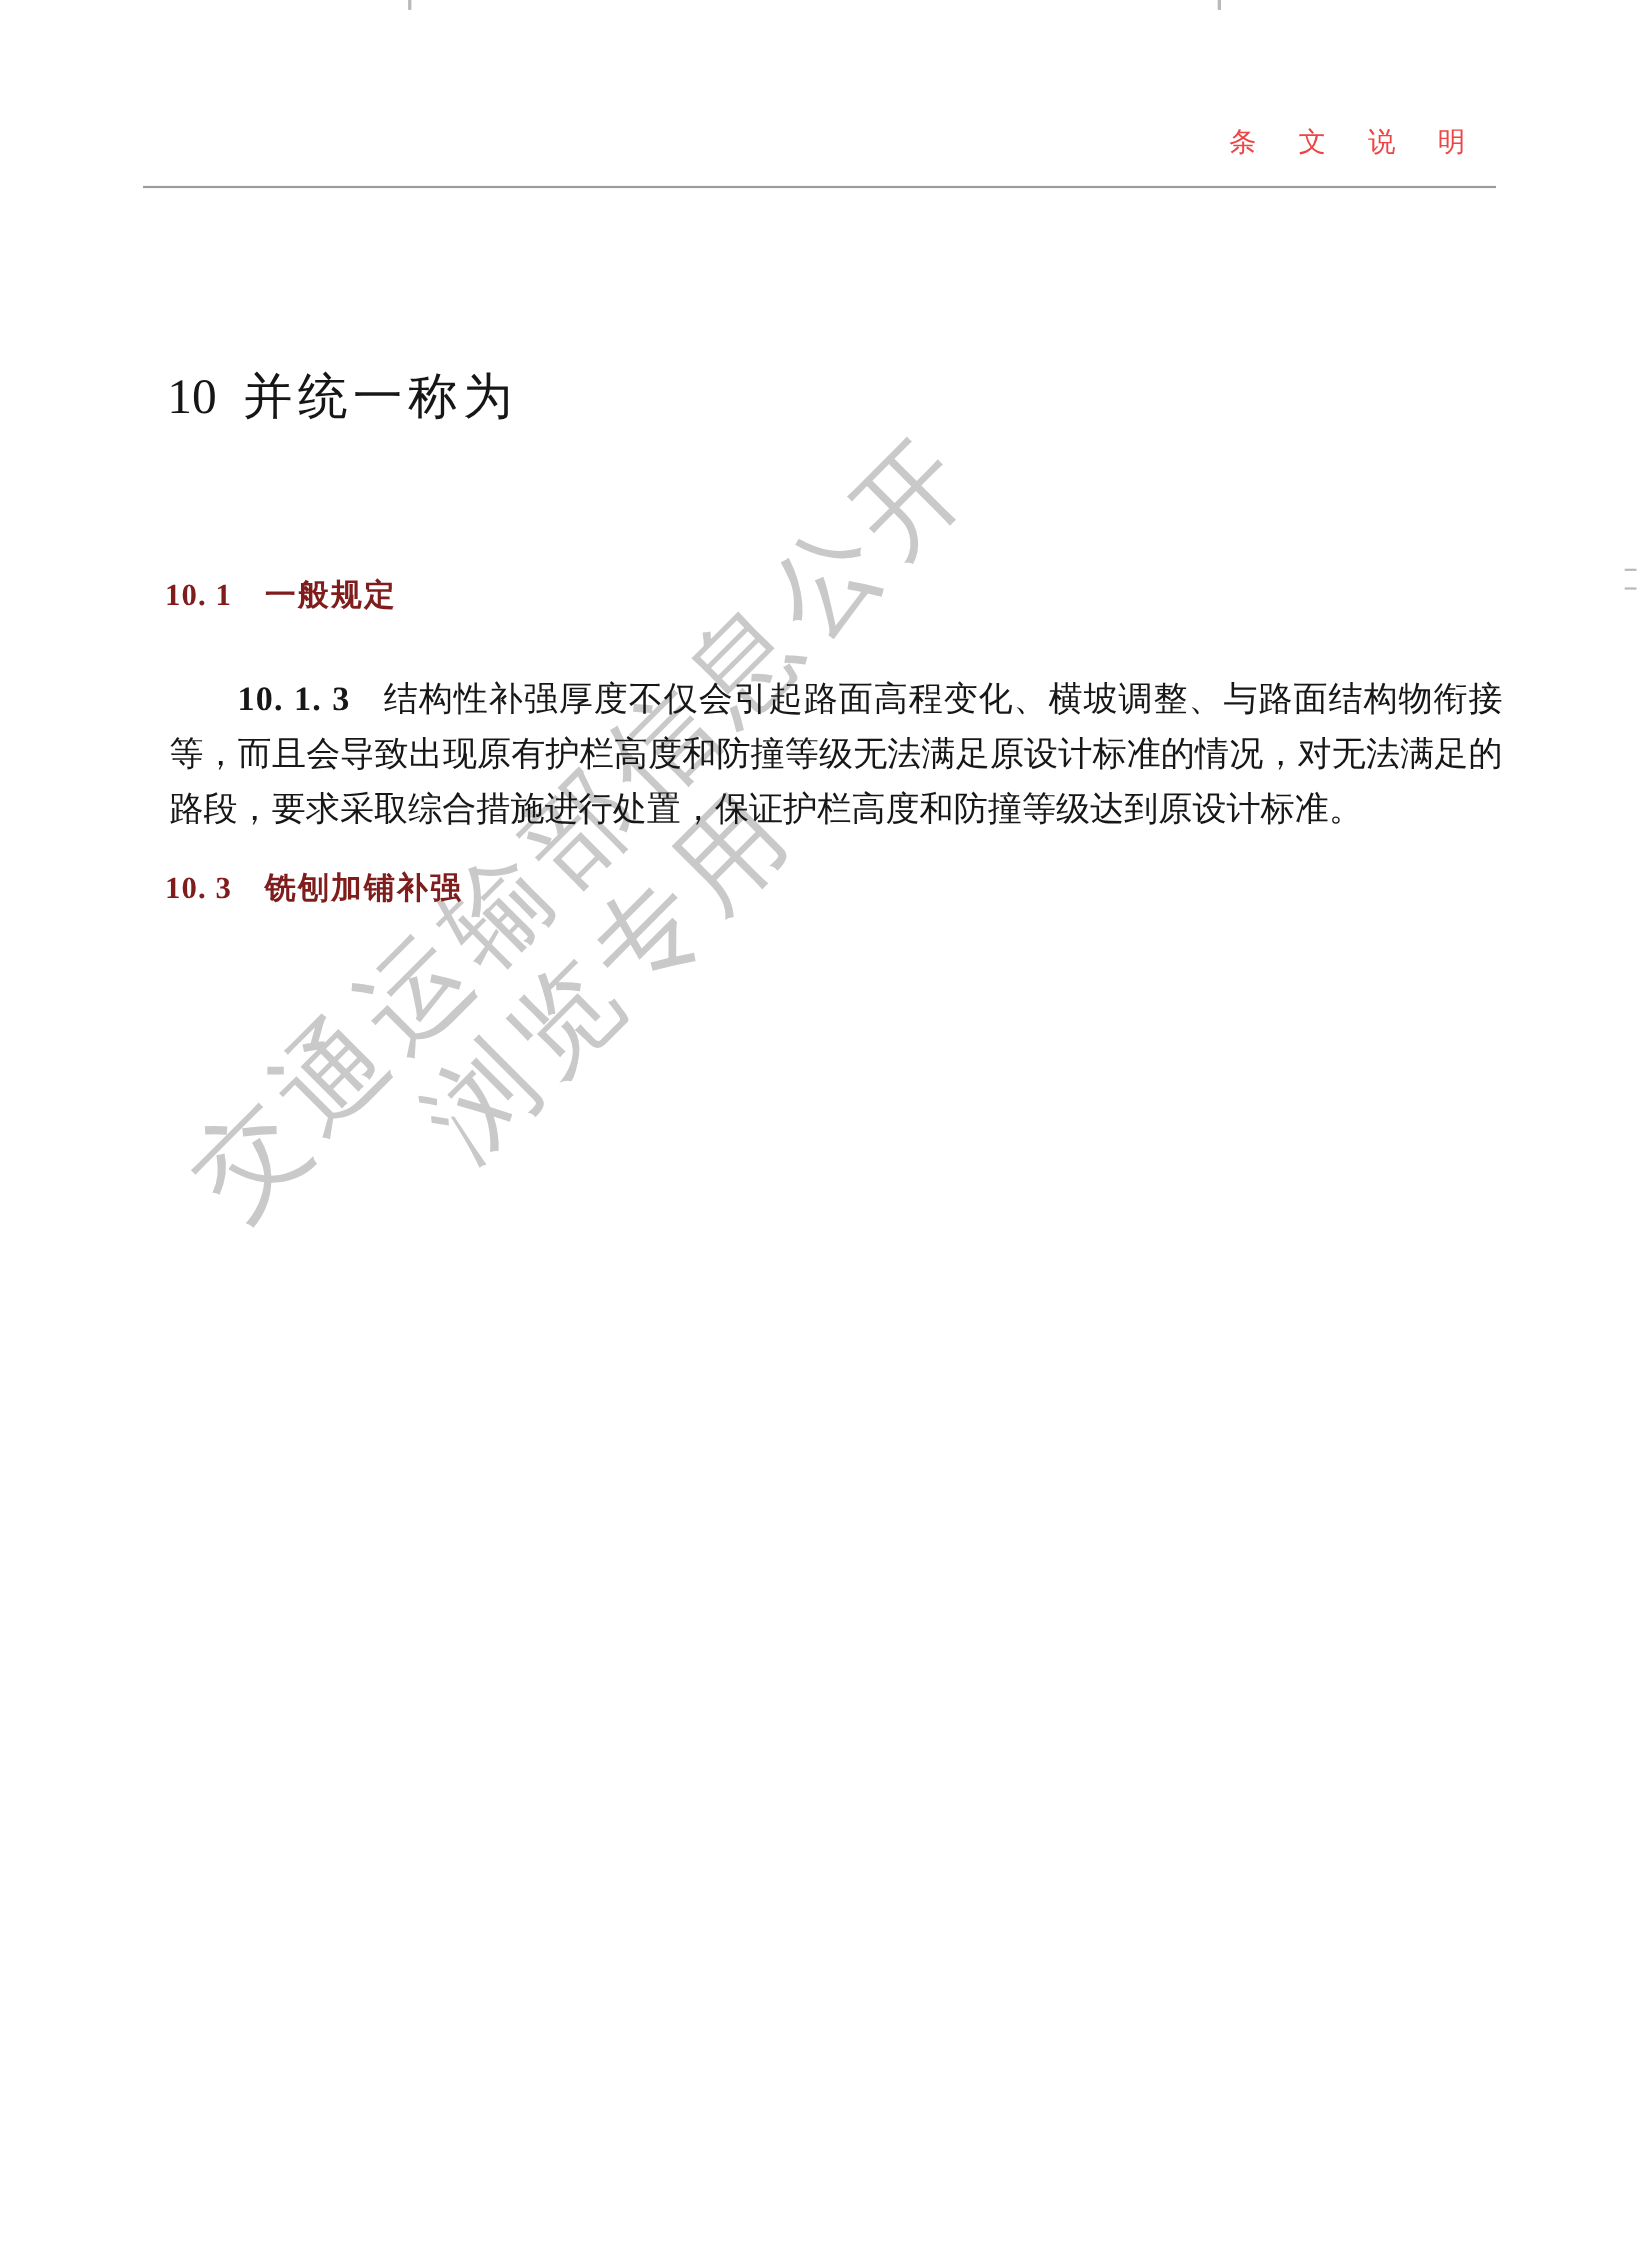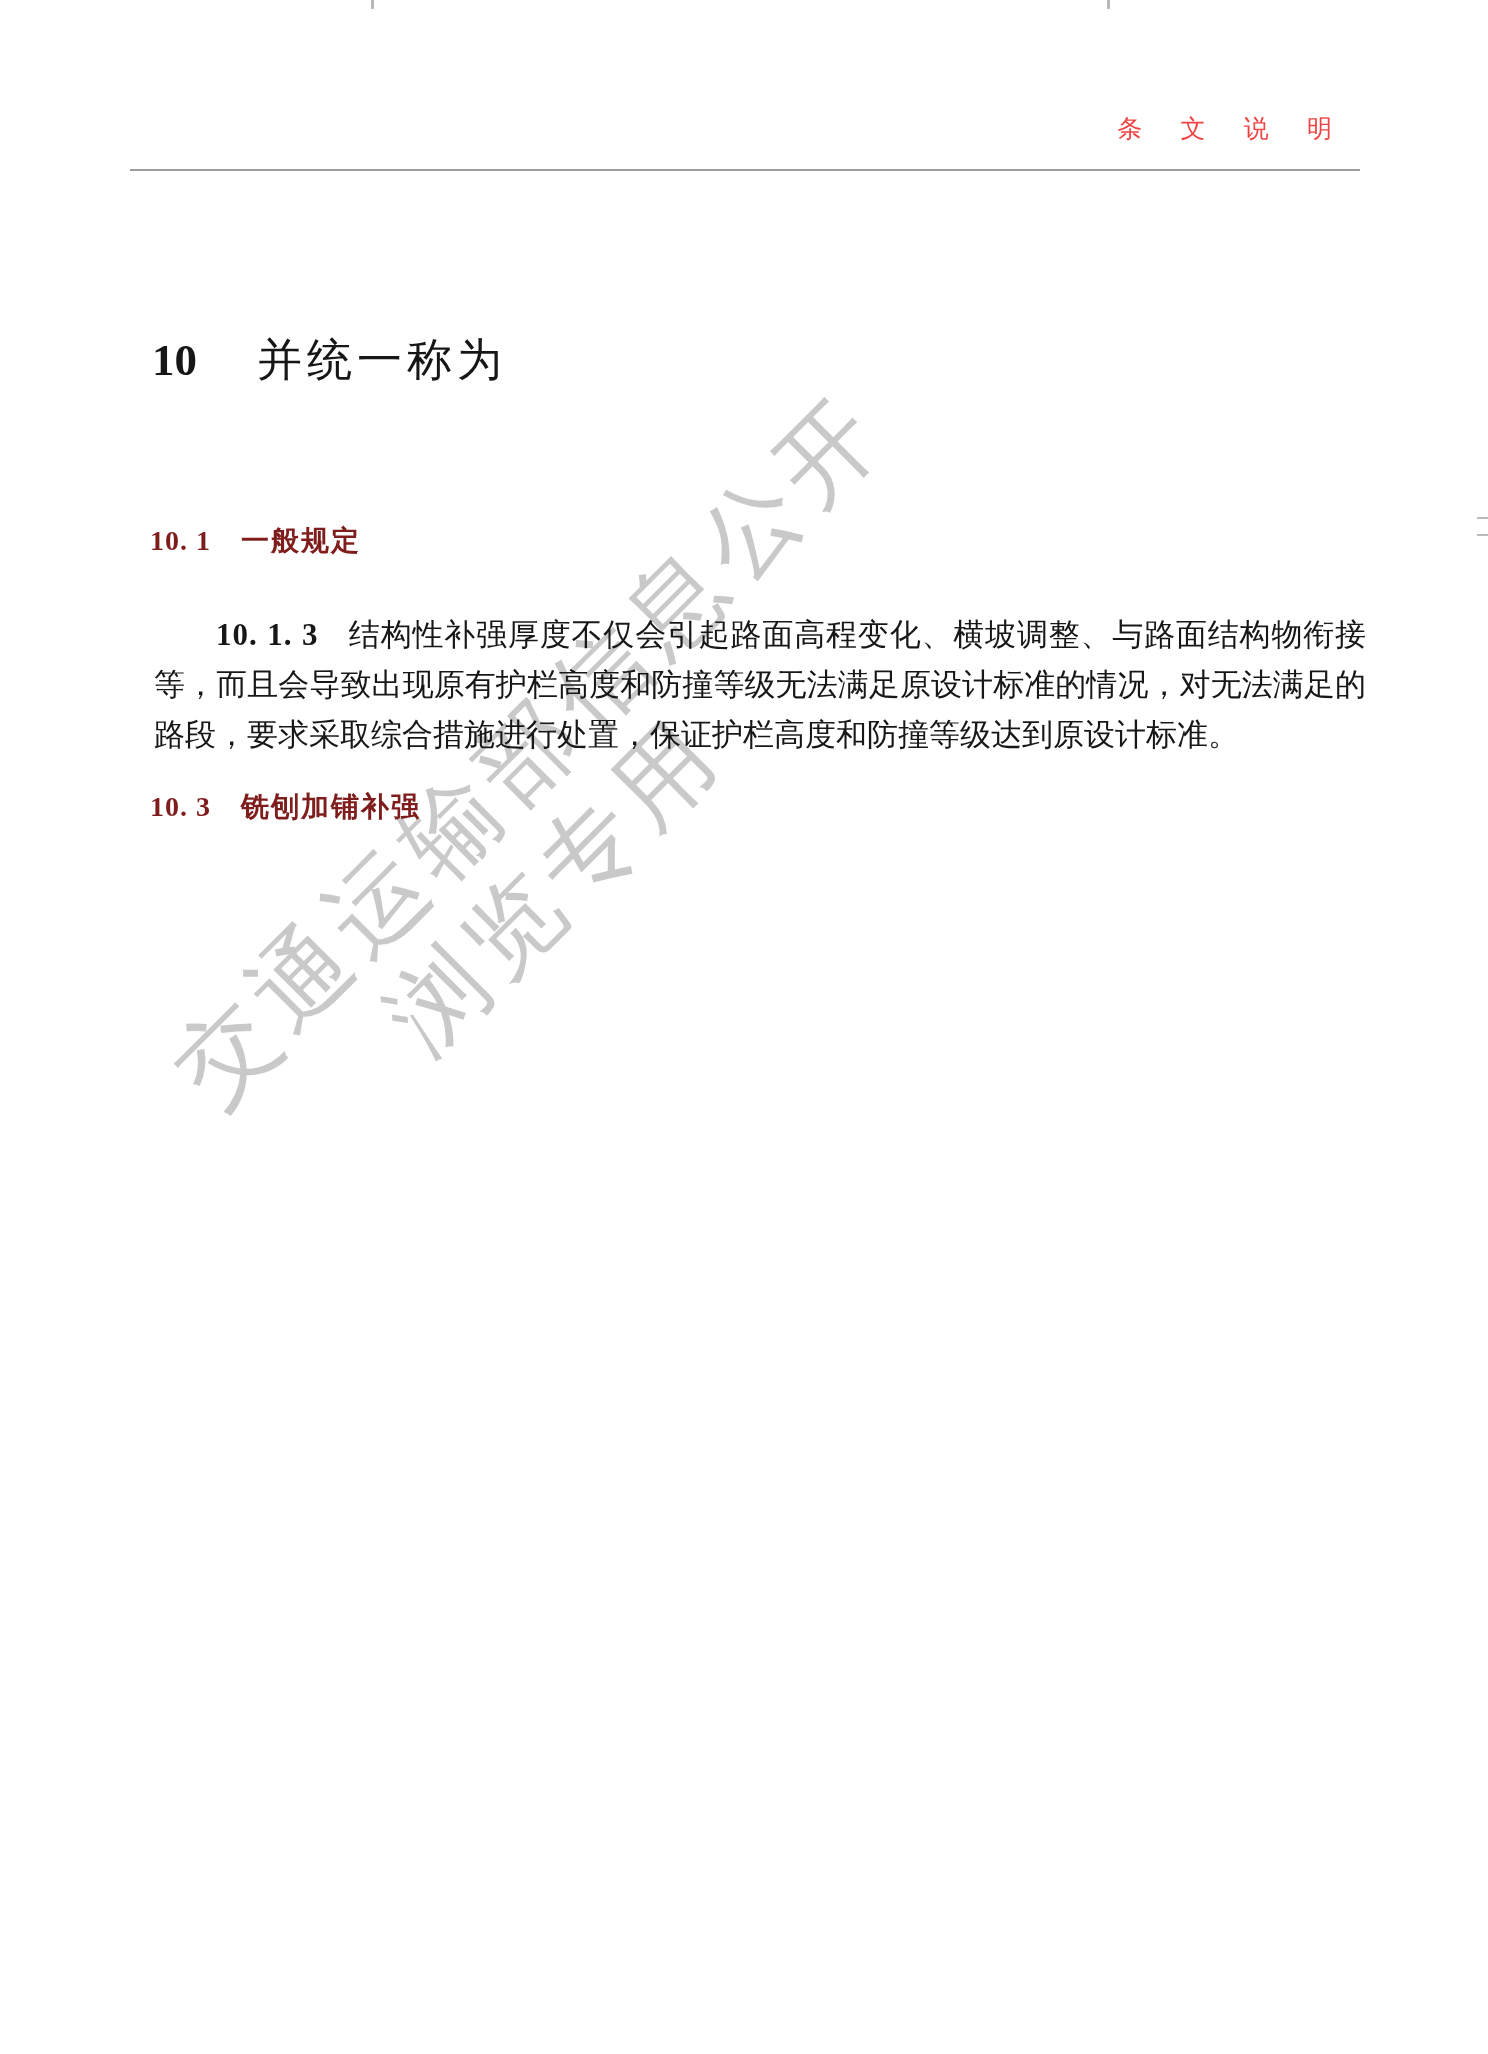--- a/index.html
+++ b/index.html
@@ -65,22 +65,21 @@
     position: absolute;
     left: 152px;
     top: 330px;
     font-size: 45px;
     letter-spacing: 5px;
     color: #161616;
     z-index: 2;
   }
   .chapter-title .chap-num {
     letter-spacing: 0;
-    margin-right: 60px;
-    font-weight: bold;
+    margin-right: 24px;
   }
 
   
   .section-heading {
     position: absolute;
     left: 150px;
     font-size: 28px;
     font-weight: bold;
     color: #7f1d1d;
     z-index: 2;

